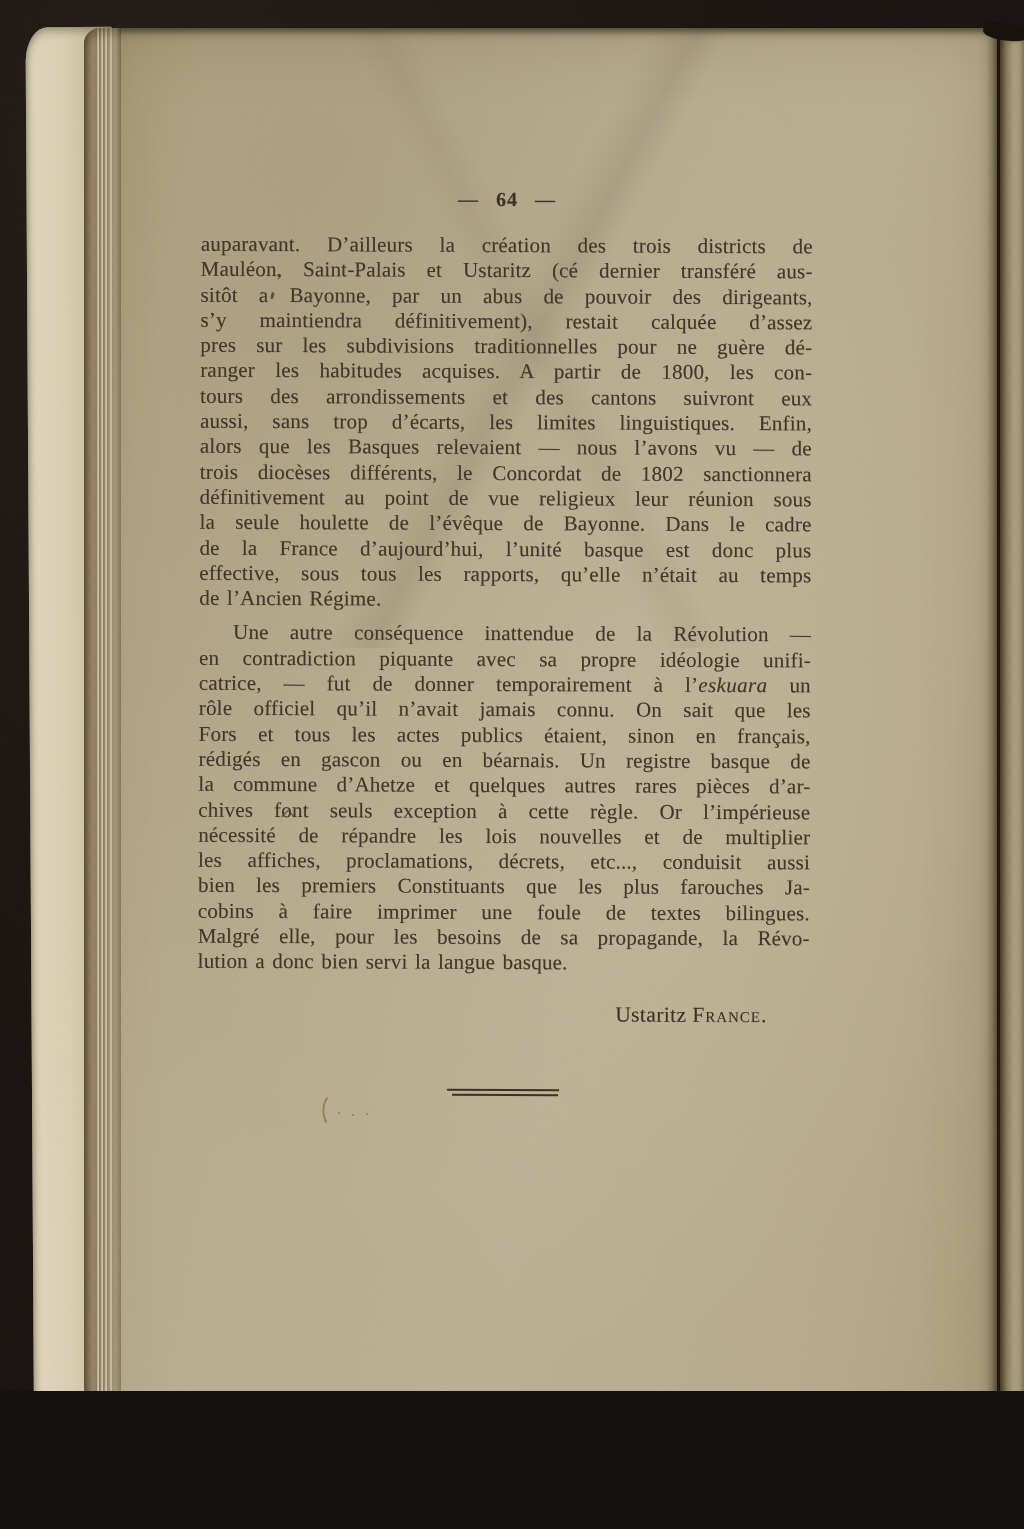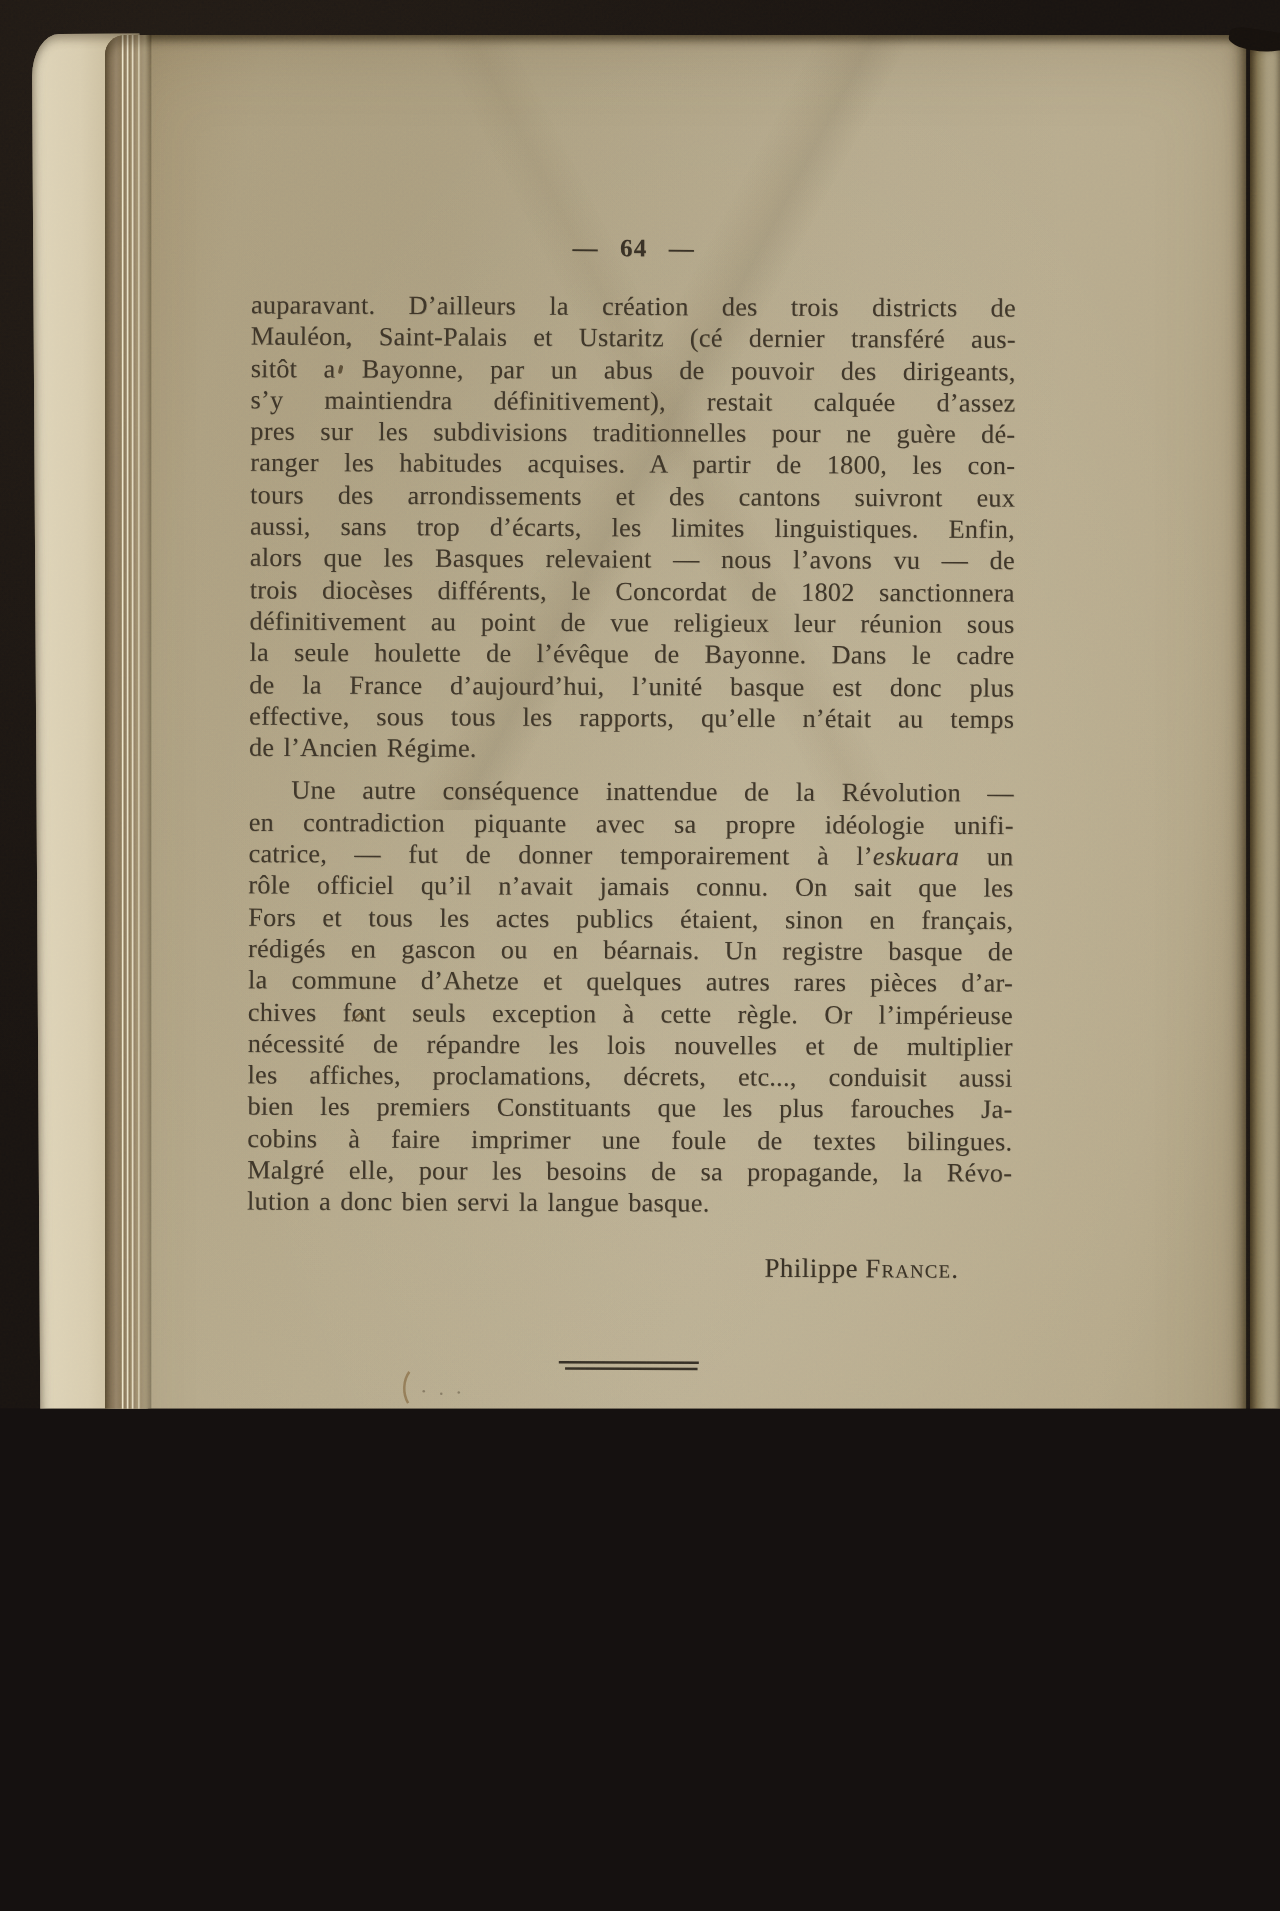--- a/index.html
+++ b/index.html
@@ -1,17 +1,17 @@
 <!DOCTYPE html>
 <html><head>
 <meta charset="utf-8">
 <style>
   html,body{margin:0;padding:0;background:#151110;}
   .scan{
-    position:relative;width:1024px;height:1127px;overflow:hidden;
+    position:relative;width:1024px;height:1391px;overflow:hidden;
     background:
       radial-gradient(ellipse at 15% 10%, rgba(60,50,40,0.25), transparent 55%),
       radial-gradient(ellipse at 90% 90%, rgba(50,40,32,0.2), transparent 50%),
       #171312;
     font-family:"Liberation Serif","DejaVu Serif",serif;
   }
   
   .under-page{
     position:absolute;left:30px;top:27px;width:86px;height:1475px;
     background:linear-gradient(90deg,#ded4ba 0%,#d7ccb1 45%,#c8bc9f 75%,#b0a487 100%);
@@ -142,21 +142,21 @@
       <div class="line">la commune d’Ahetze et quelques autres rares pièces d’ar-</div>
       <div class="line">chives font seuls exception à cette règle. Or l’impérieuse</div>
       <div class="line">nécessité de répandre les lois nouvelles et de multiplier</div>
       <div class="line">les affiches, proclamations, décrets, etc..., conduisit aussi</div>
       <div class="line">bien les premiers Constituants que les plus farouches Ja-</div>
       <div class="line">cobins à faire imprimer une foule de textes bilingues.</div>
       <div class="line">Malgré elle, pour les besoins de sa propagande, la Révo-</div>
       <div class="line last">lution a donc bien servi la langue basque.</div>
     </div>
 
-    <div class="signature"><span>Philippe</span> <span class="sc">France.</span></div>
+    <div class="signature"><span>Ustaritz</span> <span class="sc">France.</span></div>
 
     <div class="end-rule">
       <div class="r1"></div>
       <div class="r2"></div>
     </div>
 
   </div>
 
   <div class="mark speck-dot" style="left:277px;top:274px;"></div>
   <div class="mark apostrophe-mark" style="left:271px;top:292px;"></div>

